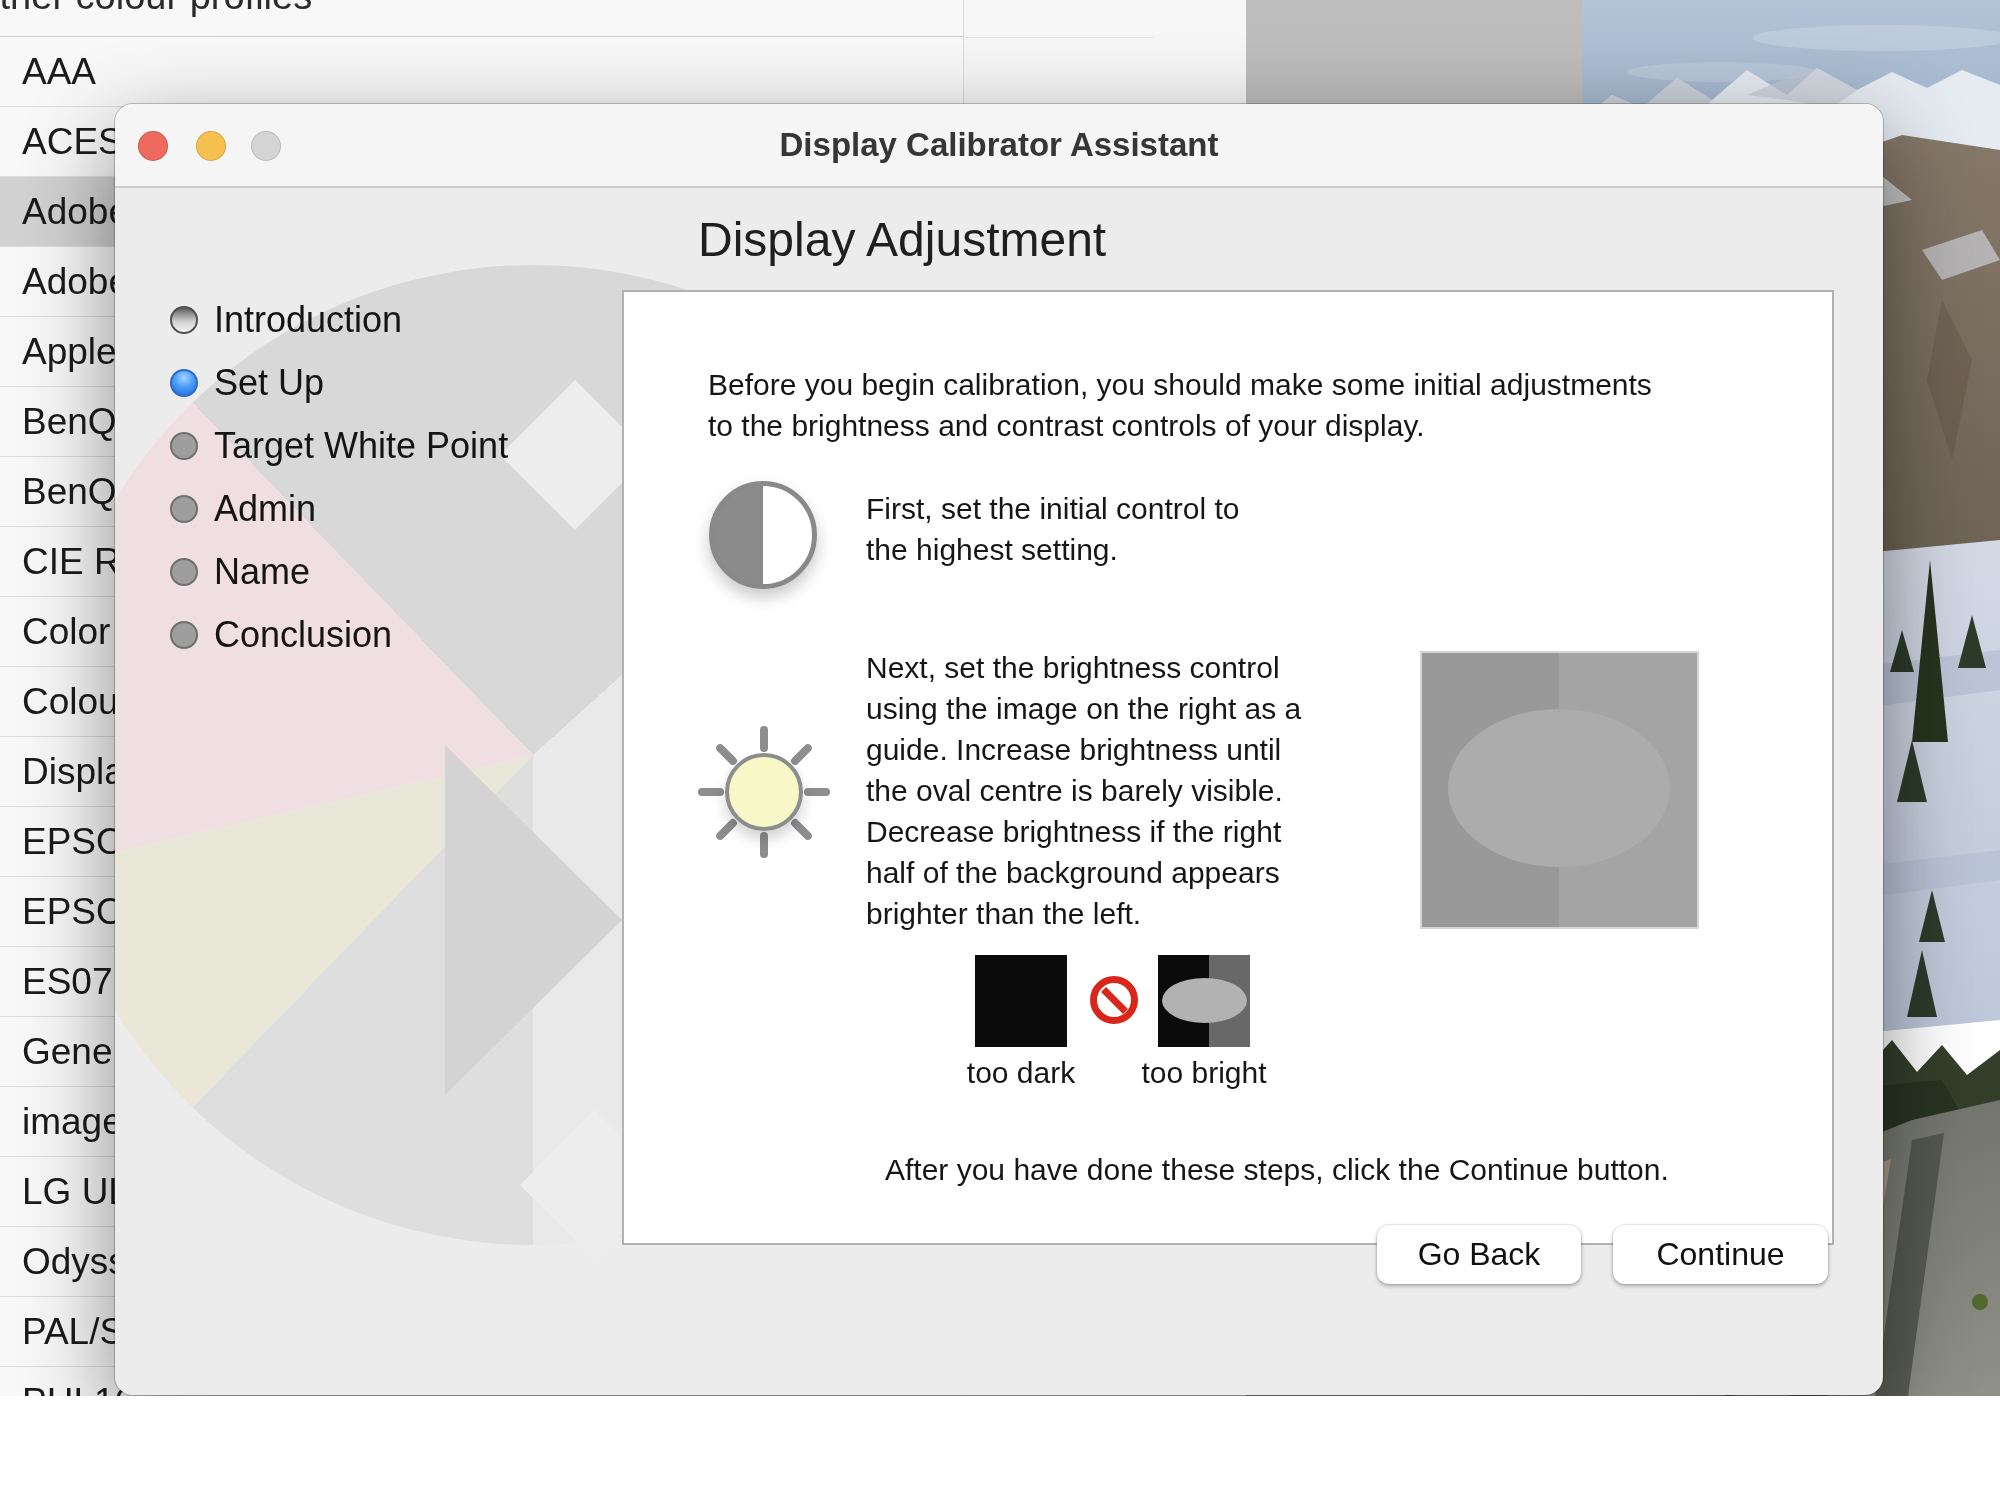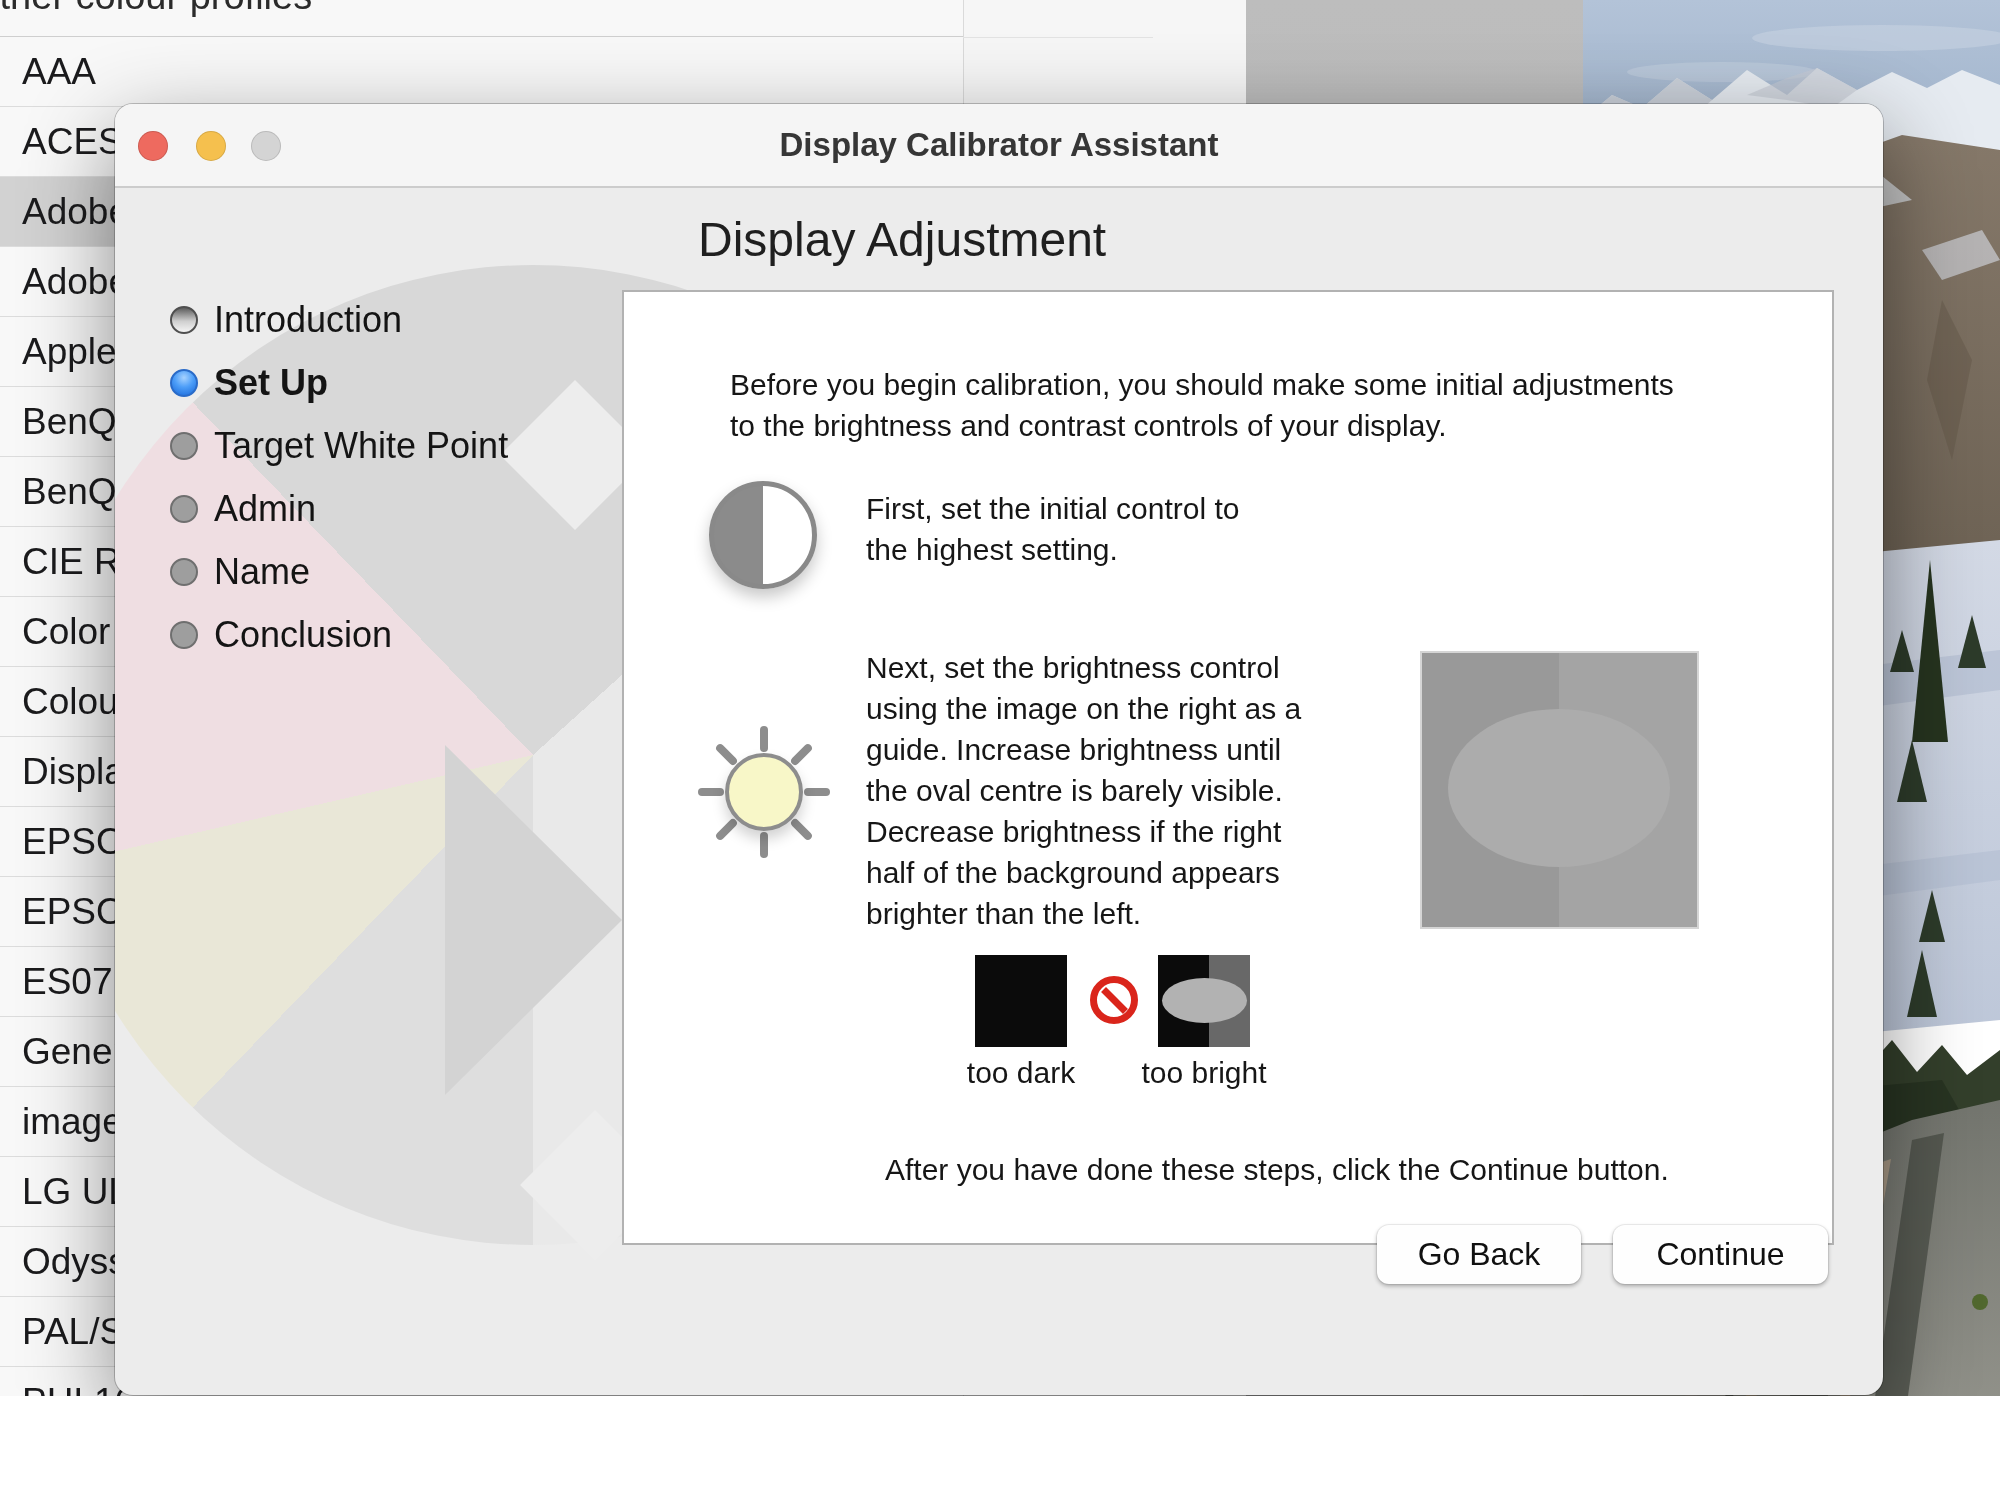--- a/index.html
+++ b/index.html
@@ -261,21 +261,21 @@
       <div id="tl-yellow" class="abs traffic"></div>
       <div id="tl-gray" class="abs traffic"></div>
     </div>
 
     <div id="heading" class="abs">Display Adjustment</div>
 
     <div class="abs step" style="top:194px;">
       <span class="bullet done"></span>
       <span class="lbl">Introduction</span>
     </div>
-    <div class="abs step" style="top:257px;font-weight:bold;">
+    <div class="abs step" style="top:257px;">
       <span class="bullet current"></span>
       <span class="lbl">Set Up</span>
     </div>
     <div class="abs step" style="top:320px;">
       <span class="bullet todo"></span>
       <span class="lbl">Target White Point</span>
     </div>
     <div class="abs step" style="top:383px;">
       <span class="bullet todo"></span>
       <span class="lbl">Admin</span>
@@ -283,21 +283,21 @@
     <div class="abs step" style="top:446px;">
       <span class="bullet todo"></span>
       <span class="lbl">Name</span>
     </div>
     <div class="abs step" style="top:509px;">
       <span class="bullet todo"></span>
       <span class="lbl">Conclusion</span>
     </div>
 
     <div id="cbox" class="abs">
-      <div class="abs body-txt" style="left:106px;top:72px;">
+      <div class="abs body-txt" style="left:84px;top:72px;">
         <div>Before you begin calibration, you should make some initial adjustments</div>
         <div>to the brightness and contrast controls of your display.</div>
       </div>
 
       <div id="contrast-icon" class="abs"></div>
       <div class="abs body-txt" style="left:242px;top:196px;">
         <div>First, set the initial control to</div>
         <div>the highest setting.</div>
       </div>
 

